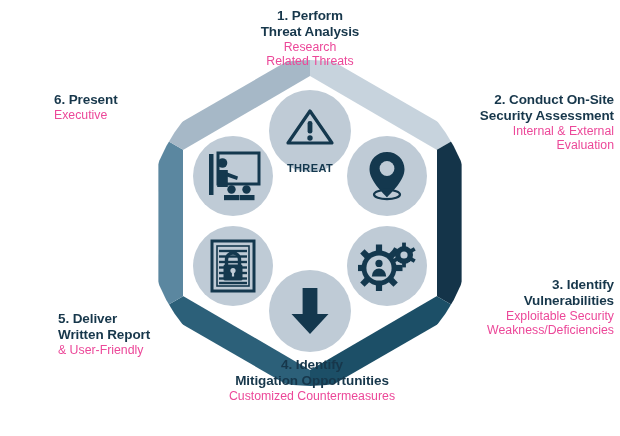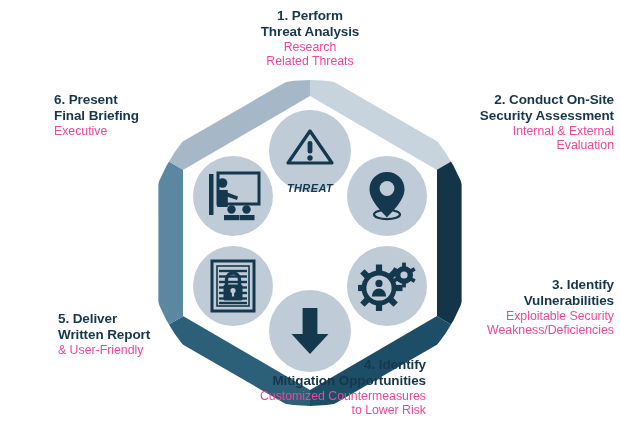--- a/index.html
+++ b/index.html
@@ -5,33 +5,33 @@
   html,body{margin:0;padding:0;}
   body{
     width:620px;height:436px;
     background:#ffffff;
     font-family:"Liberation Sans", sans-serif;
     color:#17374b;
     overflow:hidden;
     position:relative;
   }
   #stage{position:absolute;left:0;top:0;width:620px;height:436px;}
-  .wheel{position:absolute;left:145px;top:78px;width:330px;height:330px;font-style:italic;}
+  .wheel{position:absolute;left:145px;top:58px;width:330px;height:330px;}
   .label{position:absolute;line-height:1.18;}
   .label .t1{font-weight:bold;font-size:13.5px;letter-spacing:-0.1px;display:block;}
   .label .t2{font-weight:normal;font-size:12.3px;display:block;color:#ec4899;}
   .c-align{text-align:center;}
   .r-align{text-align:left;}
   .l-align{text-align:right;}
 
   
   #lbl1{left:200px;top:8px;width:220px;}
   #lbl2{left:414px;top:92px;width:200px;}
   #lbl3{left:414px;top:277px;width:200px;}
-  #lbl4{left:198px;top:357px;width:228px;text-align:right;}
+  #lbl4{left:198px;top:357px;width:228px;}
   #lbl5{left:58px;top:277px;width:200px;margin-top:34px;}
   #lbl6{left:54px;top:92px;width:204px;}
 
   .iconwrap{position:absolute;display:flex;align-items:center;justify-content:center;}
   .icirc{width:100%;height:100%;border-radius:50%;background:#bfcbd6;display:flex;align-items:center;justify-content:center;}
   svg{display:block;}
 </style>
 </head>
 <body>
 
@@ -184,28 +184,26 @@
     <span class="t1">3. Identify</span>
     <span class="t1">Vulnerabilities</span>
     <span class="t2">Exploitable Security</span>
     <span class="t2">Weakness/Deficiencies</span>
   </div>
 
   <div class="label c-align" id="lbl4">
     <span class="t1">4. Identify</span>
     <span class="t1">Mitigation Opportunities</span>
     <span class="t2">Customized Countermeasures</span>
-    <span class="t2">to Lower Risk</span>
   </div>
 
   <div class="label r-align" id="lbl5">
     <span class="t1">5. Deliver</span>
     <span class="t1">Written Report</span>
     <span class="t2">&amp; User-Friendly</span>
   </div>
 
   <div class="label r-align" id="lbl6">
     <span class="t1">6. Present</span>
-    <span class="t1">Final Briefing</span>
     <span class="t2">Executive</span>
   </div>
 
 </div>
 
 </body></html>

